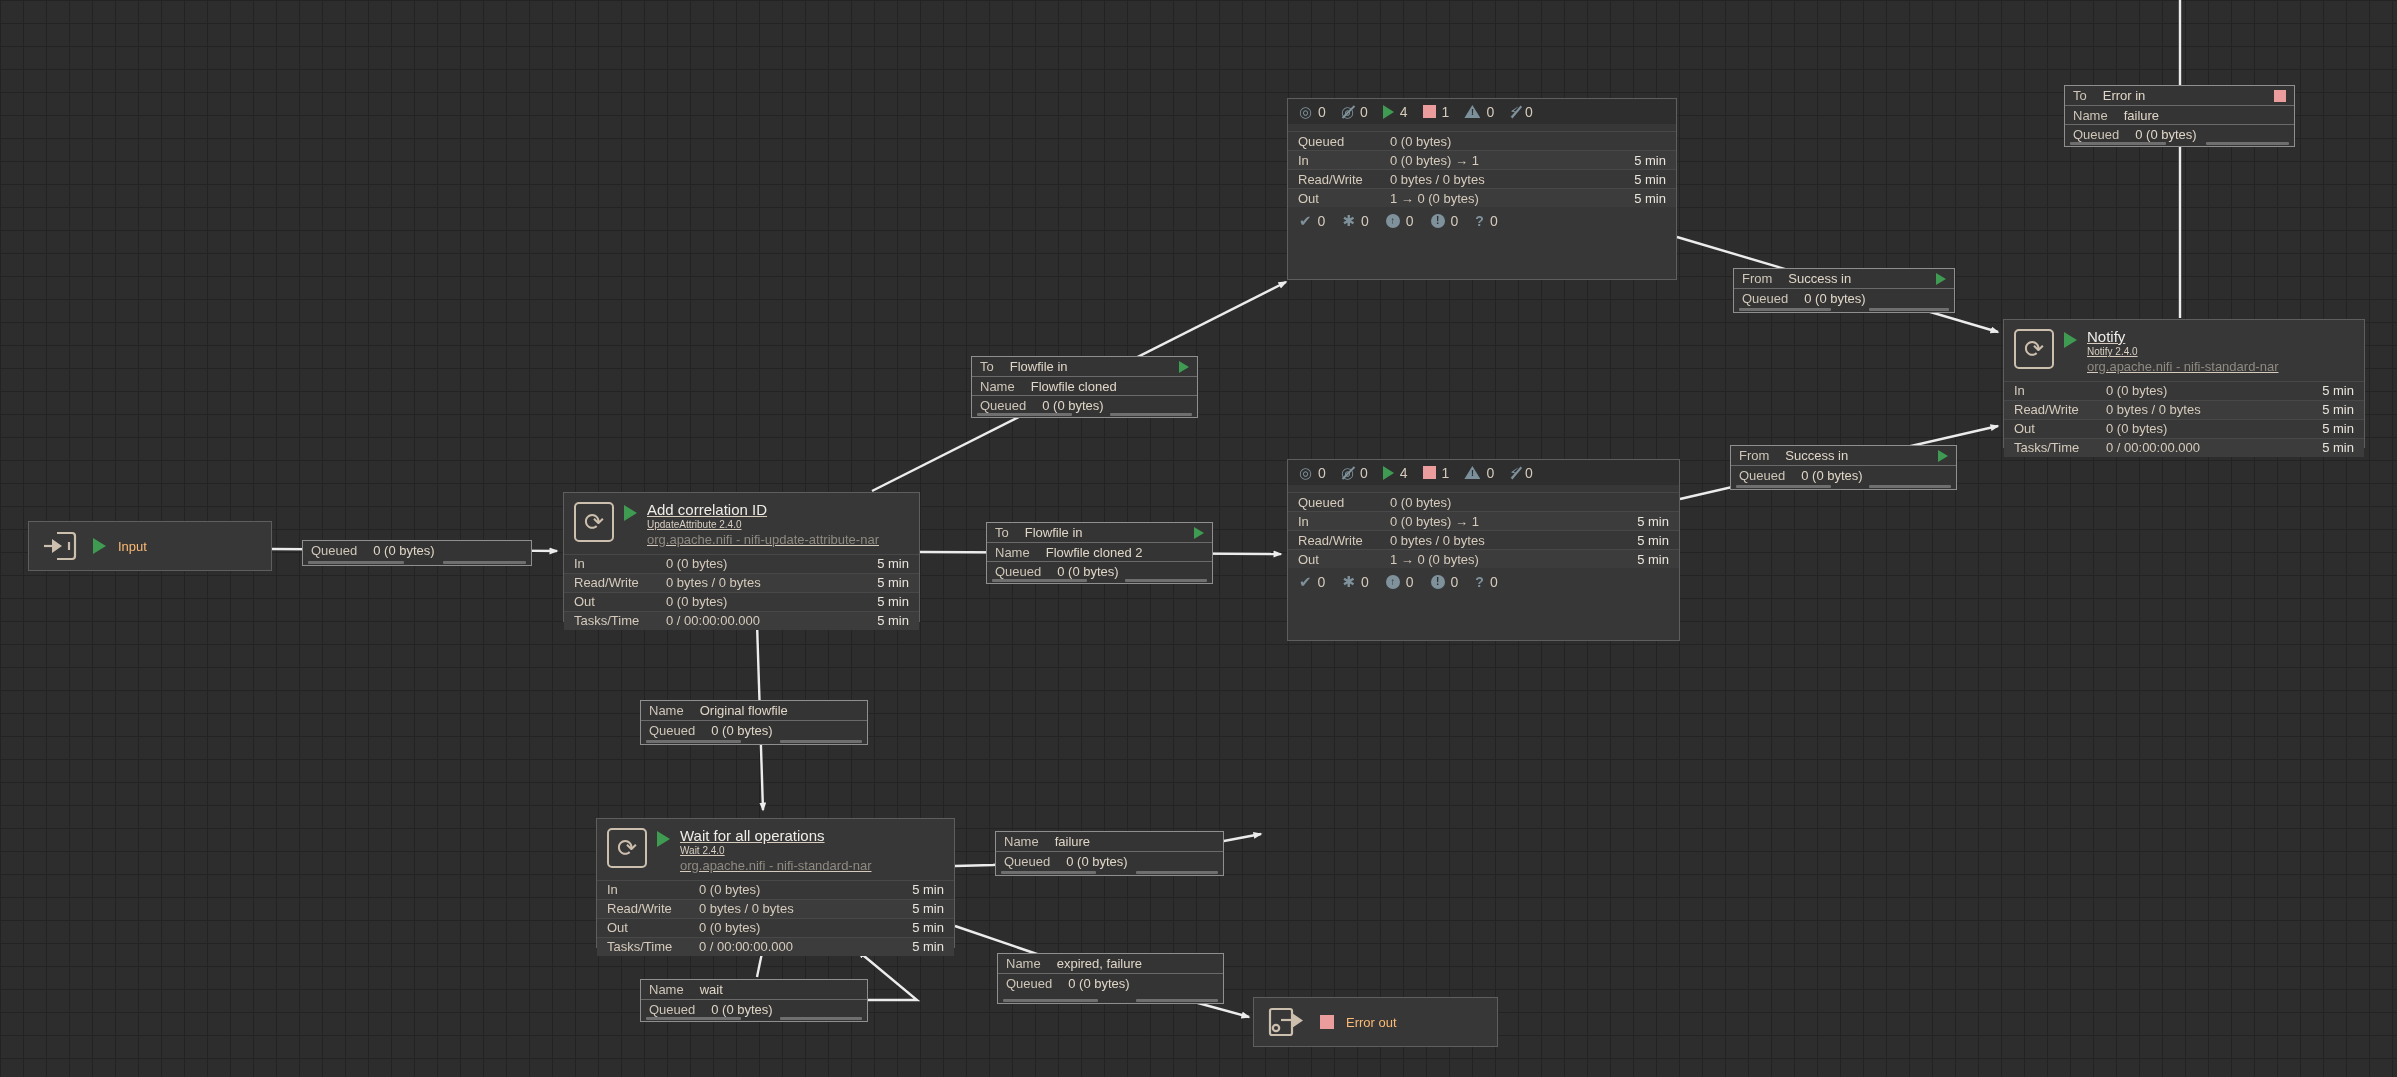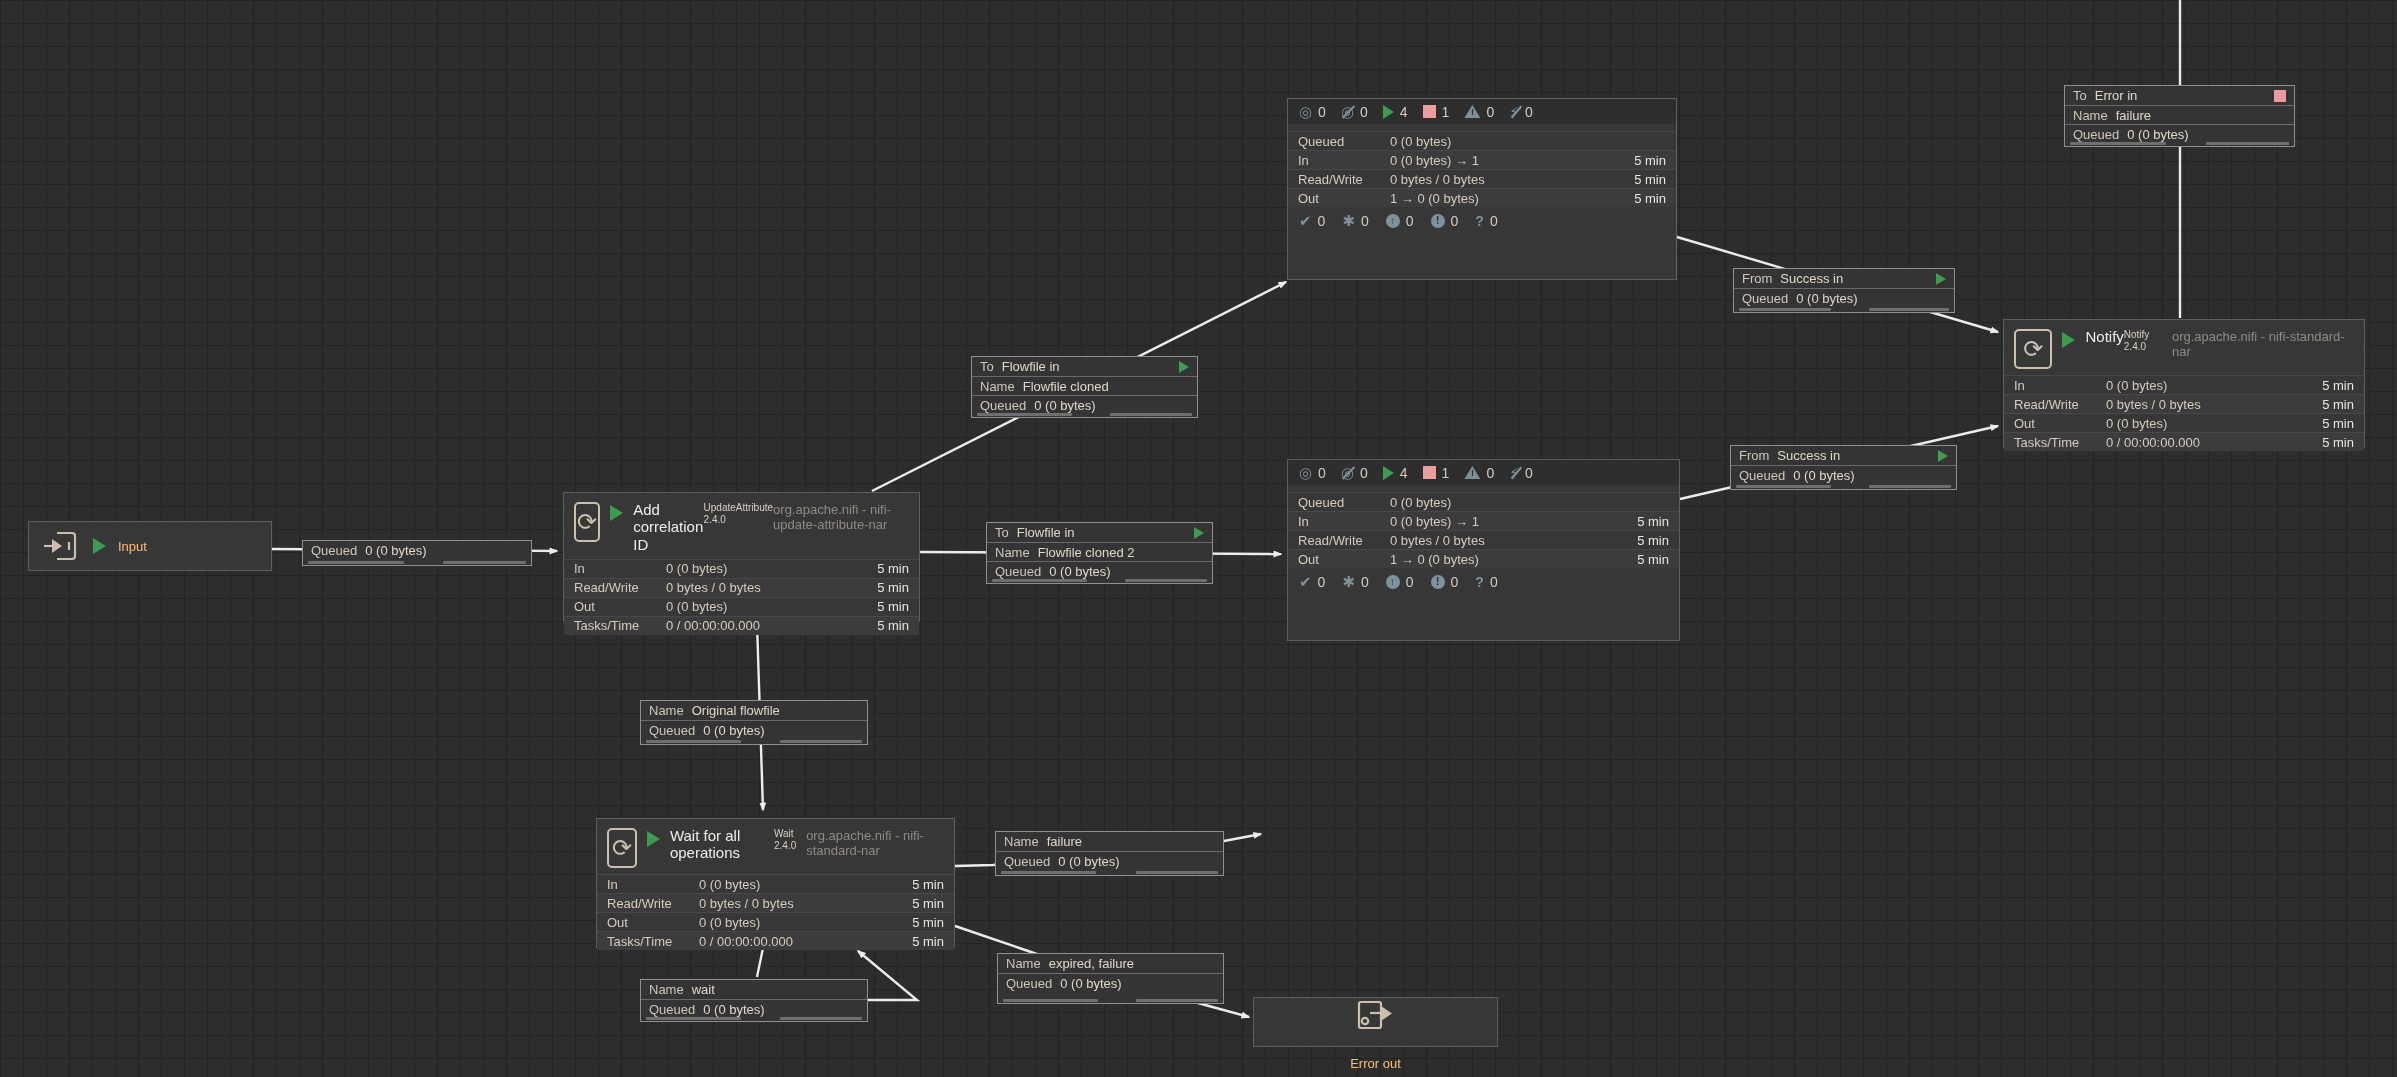--- a/index.html
+++ b/index.html
@@ -18,21 +18,21 @@
 
   
   .node{position:absolute;background:#373737;border:1px solid #5e5e5e;box-sizing:border-box;}
 
   
   .proc-header{display:flex;align-items:flex-start;gap:10px;padding:8px 10px 6px 10px;}
   .proc-icon{width:36px;height:36px;border:2px solid #cdbfae;border-radius:5px;color:#cdbfae;
     display:flex;align-items:center;justify-content:center;font-size:24px;line-height:1;margin-top:1px;}
   .tri{width:0;height:0;border-left:13px solid #3f9b52;border-top:8px solid transparent;border-bottom:8px solid transparent;margin-top:4px;}
   .sq{width:14px;height:14px;background:#eb9c9c;margin-top:3px;}
-  .proc-names{display:flex;line-height:1.15;}
+  .proc-names{display:flex;flex-direction:column;line-height:1.15;text-decoration:underline;}
   .proc-name{font-size:15px;color:#f0ede8;}
   .proc-type{font-size:10px;color:#d9cfc2;margin-top:1px;}
   .proc-bundle{font-size:13px;color:#8f8a82;margin-top:2px;}
 
   .rows{width:100%;}
   .row{display:flex;align-items:center;height:19px;padding:0 10px;font-size:13px;border-top:1px solid #484848;box-sizing:border-box;}
   .row:nth-child(even){background:#3c3c3c;}
   .rlabel{width:92px;color:#d6cbbc;}
   .rval{flex:1;color:#d6cbbc;}
   .rtime{margin-left:auto;color:#eae5dc;}
@@ -51,21 +51,21 @@
   .bolt{position:relative;color:#7f929c;font-size:14px;line-height:1;display:inline-block;}
   .bolt::after{content:"";position:absolute;left:0;top:6px;width:15px;height:2px;background:#7f929c;transform:rotate(-50deg);}
   .gspace{height:7px;}
   .gfooter{height:27px;display:flex;align-items:center;gap:17px;padding:0 11px;font-size:14px;}
   .cir{width:14px;height:14px;border-radius:50%;background:#7f929c;color:#2e2e2e;font-weight:bold;font-size:10px;
     display:inline-flex;align-items:center;justify-content:center;line-height:1;}
   .q{color:#7f929c;font-weight:bold;font-size:14px;}
 
   
   .clabel{position:absolute;background:#343434;border:1px solid #8f8f8f;box-sizing:border-box;font-size:13px;}
-  .crow{display:flex;align-items:center;gap:8px;height:19px;padding:0 8px;border-top:1px solid #6a6a6a;box-sizing:border-box;}
+  .crow{display:flex;align-items:center;gap:16px;height:19px;padding:0 8px;border-top:1px solid #6a6a6a;box-sizing:border-box;}
   .crow:first-child{border-top:none;}
   .k{color:#cfc6b8;}
   .v{color:#e0d6c7;}
   .right{margin-left:auto;}
   .tri-xs{width:0;height:0;border-left:10px solid #3f9b52;border-top:6px solid transparent;border-bottom:6px solid transparent;display:inline-block;}
   .sq-xs{width:12px;height:12px;background:#eb9c9c;display:inline-block;}
   .bars{position:absolute;left:5px;right:5px;bottom:1px;height:3px;display:flex;justify-content:space-between;}
   .bar{height:3px;background:#6f6f6f;border-radius:1px;}
   .b1{width:44%;}
   .b2{width:38%;}
@@ -523,21 +523,21 @@
     <div class="crow">
       <span class="k">Queued</span>
       <span class="v">0 (0 bytes)</span>
     </div>
     <div class="bars">
         <span class="bar b1"></span>
         <span class="bar b2"></span>
       </div>
   </div>
 
-  <div class="node port" style="left:1253px;top:997px;width:245px;height:50px;flex-direction:column;">
+  <div class="node port" style="left:1253px;top:997px;width:245px;height:50px;">
     <span class="port-icon">
       <svg width="42" height="34" viewBox="0 0 42 34" fill="none" stroke="#cdbfae" stroke-width="2.2">
         <rect x="4" y="4" width="22" height="26" rx="2"></rect>
         <circle cx="10" cy="23" r="3.2"></circle>
         <path d="M15 15 h11"></path>
         <path d="M26 8 l11 7.5 -11 7.5 z" fill="#cdbfae" stroke="none"></path>
       </svg>
     </span>
     <span class="sq" style="margin-top:0;"></span>
     <span class="port-label">Error out</span>

